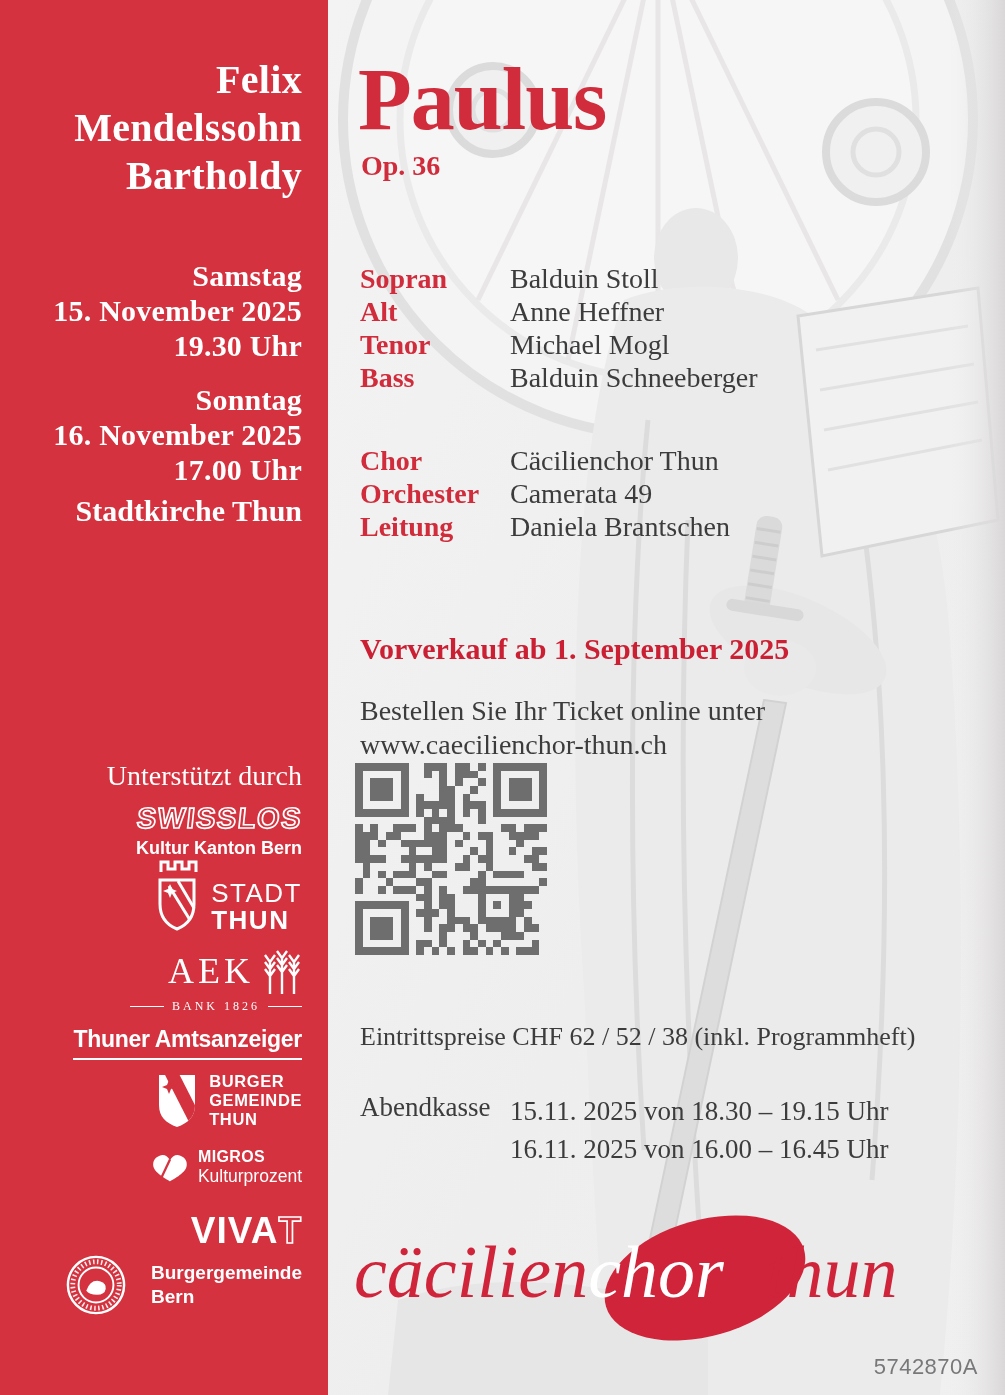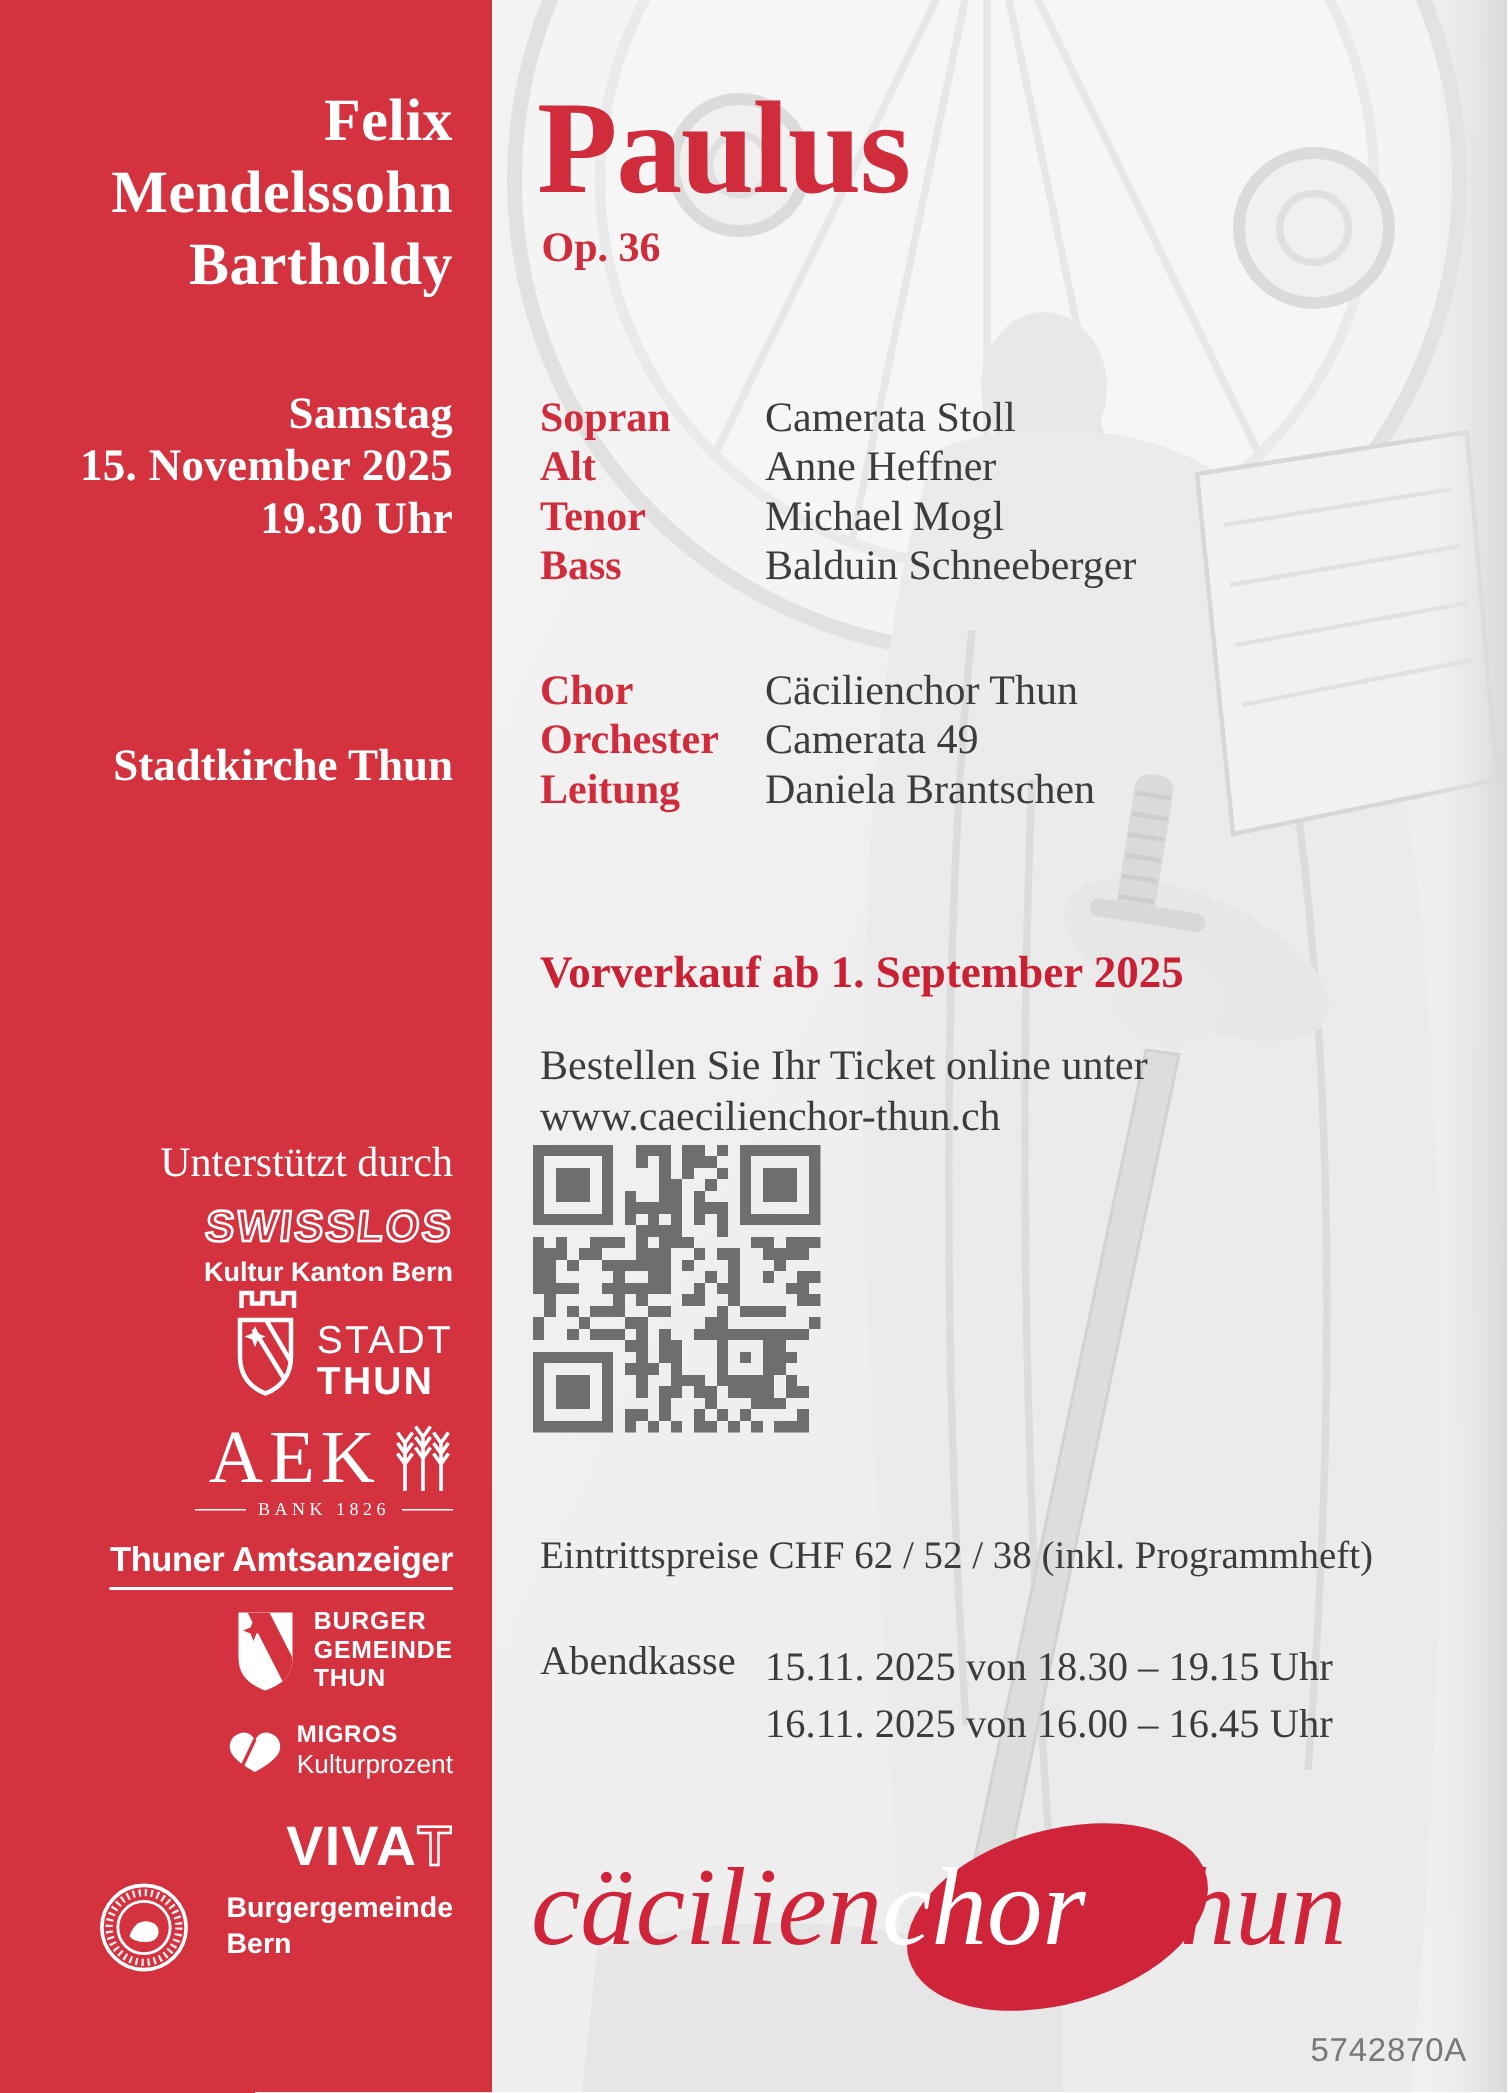--- a/index.html
+++ b/index.html
@@ -19,21 +19,21 @@
 
   .sponsor { position:absolute; right:26px; font-family:"Liberation Sans", sans-serif; color:#fff; }
   .swisslos { top:802px; text-align:right; }
   .swisslos .t { font-size:29px; font-weight:800; letter-spacing:1.5px; color:rgba(211,50,62,.25); -webkit-text-stroke:1.7px #fff; transform:skewX(-6deg); }
   .swisslos .s { font-size:18px; font-weight:bold; margin-top:3px; }
   .stadtthun { top:858px; display:flex; align-items:flex-end; gap:10px; }
   .stadtthun .txt { text-align:left; font-size:26px; line-height:27px; letter-spacing:1.5px; }
   .stadtthun .l2 { font-weight:bold; }
   .aek { top:950px; text-align:right; font-family:"Liberation Serif", serif; }
   .aek .row { display:flex; align-items:flex-start; gap:8px; justify-content:flex-end; }
-  .aek .t { font-size:50px; line-height:42px; letter-spacing:4px; }
+  .aek .t { font-size:36px; line-height:42px; letter-spacing:4px; }
   .aek .bank { display:flex; align-items:center; gap:8px; justify-content:flex-end; margin-top:3px; font-size:12px; letter-spacing:3px; }
   .aek .bank .ln { width:34px; height:1px; background:#fff; }
   .amtsanzeiger { top:1026px; font-size:23px; font-weight:800; letter-spacing:-.3px; border-bottom:2px solid #ffffff; padding-bottom:5px; }
   .bgthun { top:1072px; display:flex; gap:12px; align-items:center; }
   .bgthun .txt { text-align:left; font-size:16.5px; line-height:19px; font-weight:bold; letter-spacing:.6px; }
   .migros { top:1148px; display:flex; gap:10px; align-items:center; }
   .migros .txt { text-align:left; }
   .migros .t { font-size:16px; font-weight:800; letter-spacing:.4px; }
   .migros .s { font-size:17.5px; }
   .vivat { top:1210px; display:flex; font-size:37px; font-weight:800; letter-spacing:1px; }
@@ -79,20 +79,25 @@
       <div>Mendelssohn</div>
       <div>Bartholdy</div>
     </div>
 
     <div class="sb event event1">
       <div>Samstag</div>
       <div>15. November 2025</div>
       <div>19.30 Uhr</div>
     </div>
 
+    <div class="sb event event2">
+      <div>Sonntag</div>
+      <div>16. November 2025</div>
+      <div>17.00 Uhr</div>
+    </div>
 
     <div class="sb venue">Stadtkirche Thun</div>
 
     <div class="sb supported">Unterstützt durch</div>
 
     <div class="sponsor swisslos">
       <div class="t">SWISSLOS</div>
       <div class="s">Kultur Kanton Bern</div>
     </div>
 
@@ -245,21 +250,21 @@
       <path d="M70,1300 C160,1270 260,1280 380,1310 L380,1395 L60,1395 Z" fill="#e7e6e6"></path>
       <rect x="620" y="0" width="57" height="1395" fill="url(#edge)"></rect>
     </svg>
 
     <h1 class="abs title">Paulus</h1>
     <div class="abs opus">Op. 36</div>
 
     <div class="abs cast soloists">
       <div class="row">
         <span class="role">Sopran</span>
-        <span class="name">Camerata Stoll</span>
+        <span class="name">Balduin Stoll</span>
       </div>
       <div class="row">
         <span class="role">Alt</span>
         <span class="name">Anne Heffner</span>
       </div>
       <div class="row">
         <span class="role">Tenor</span>
         <span class="name">Michael Mogl</span>
       </div>
       <div class="row">

